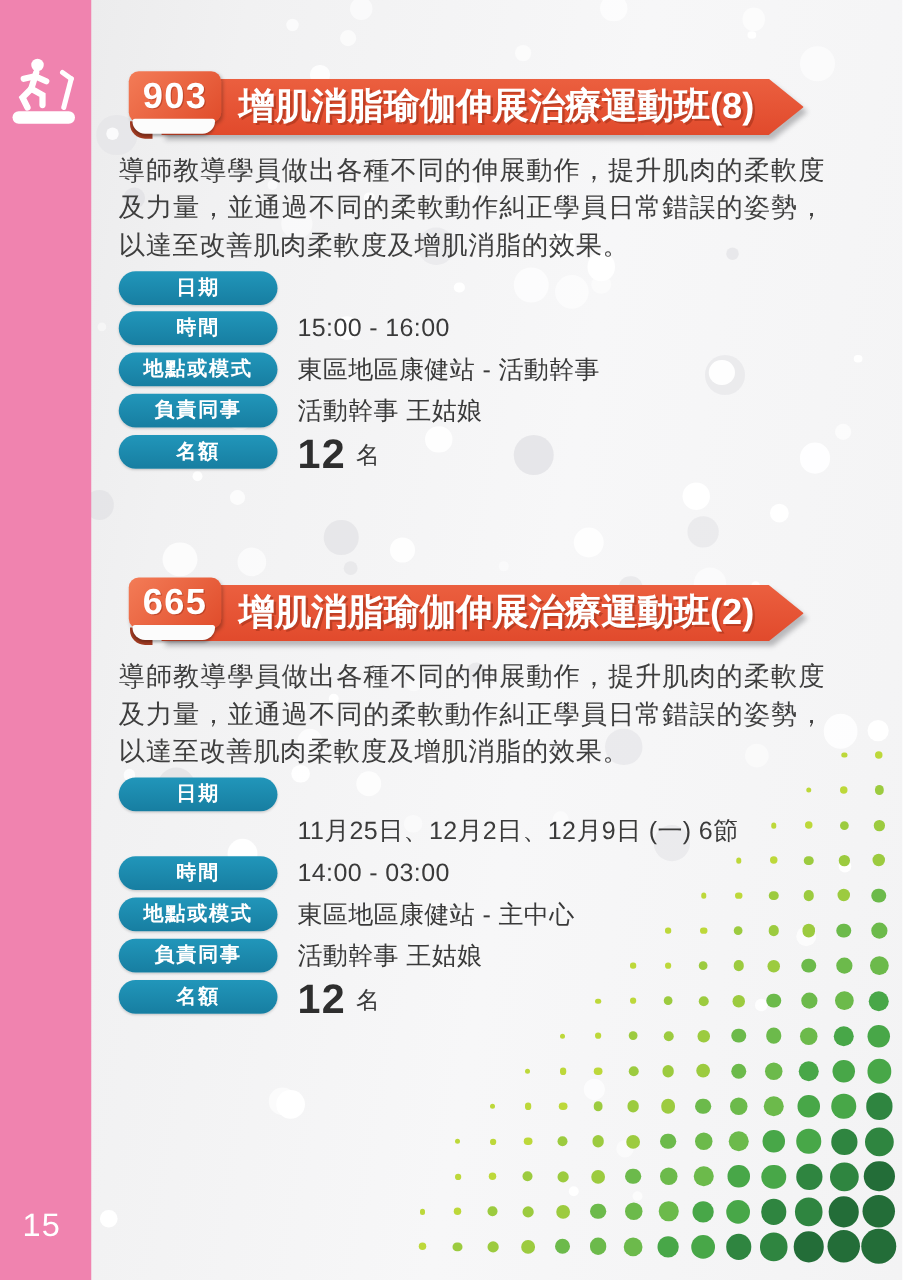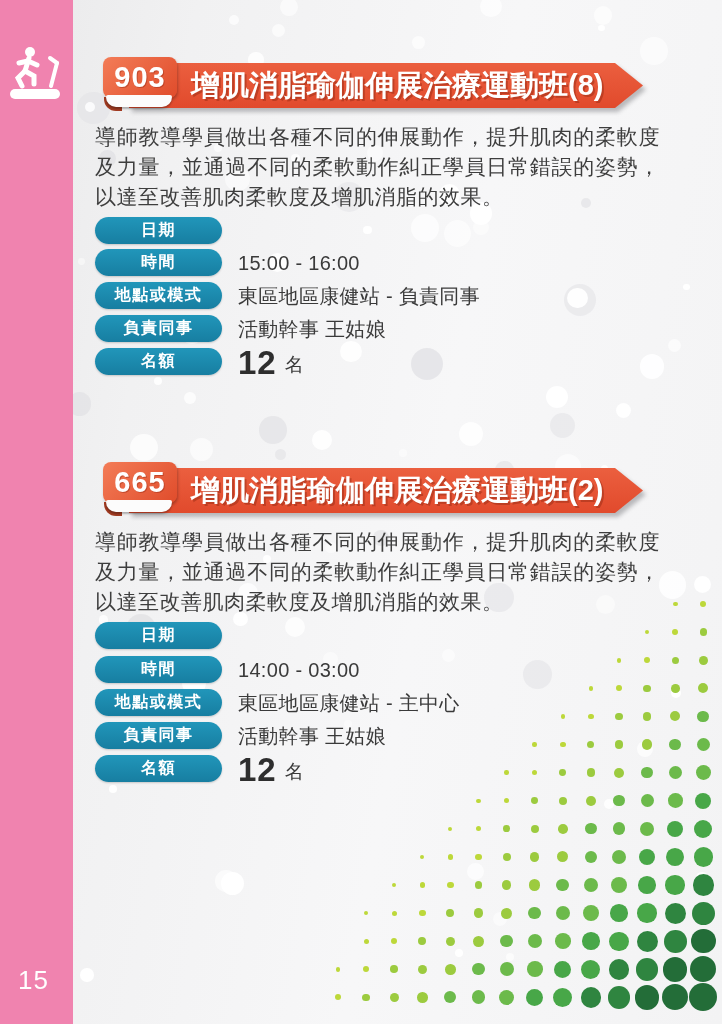--- a/index.html
+++ b/index.html
@@ -353,21 +353,21 @@
     <div class="rows">
       <div class="row">
         <span class="pill">日期</span>
       </div>
       <div class="row">
         <span class="pill">時間</span>
         <span class="value">15:00 - 16:00</span>
       </div>
       <div class="row">
         <span class="pill">地點或模式</span>
-        <span class="value">東區地區康健站 - 負責同事</span>
+        <span class="value">東區地區康健站 - 活動幹事</span>
       </div>
       <div class="row">
         <span class="pill">負責同事</span>
         <span class="value">活動幹事 王姑娘</span>
       </div>
       <div class="row">
         <span class="pill">名額</span>
         <span class="quota">
             <span class="quota-num">12</span>
             <span class="quota-unit">名</span>
@@ -384,21 +384,21 @@
         </div>
       </div>
       <div class="badge">
         <span class="badge-num">665</span>
       </div>
     </header>
     <p class="desc">導師教導學員做出各種不同的伸展動作，提升肌肉的柔軟度及力量，並通過不同的柔軟動作糾正學員日常錯誤的姿勢，以達至改善肌肉柔軟度及增肌消脂的效果。</p>
     <div class="rows">
       <div class="row">
         <span class="pill">日期</span>
-        <span class="value value-2line"><br></span>
+        <span class="value value-2line"><br><span>11月25日、12月2日、12月9日 (一) 6節</span></span>
       </div>
       <div class="row">
         <span class="pill">時間</span>
         <span class="value">14:00 - 03:00</span>
       </div>
       <div class="row">
         <span class="pill">地點或模式</span>
         <span class="value">東區地區康健站 - 主中心</span>
       </div>
       <div class="row">

